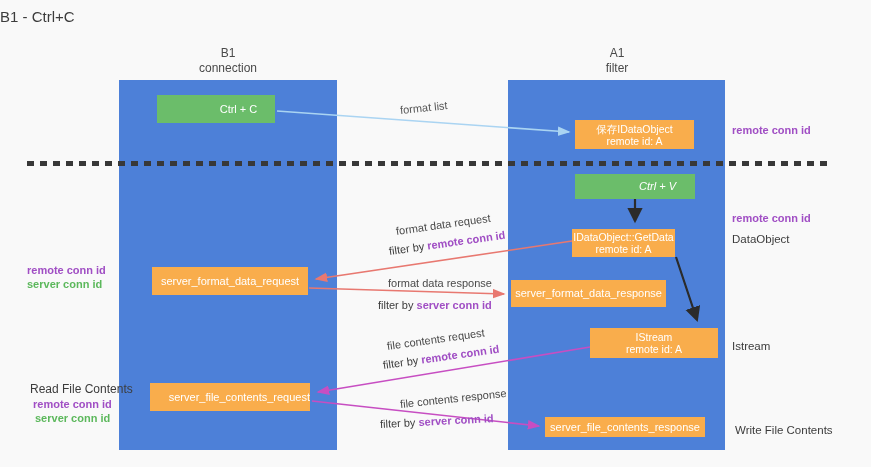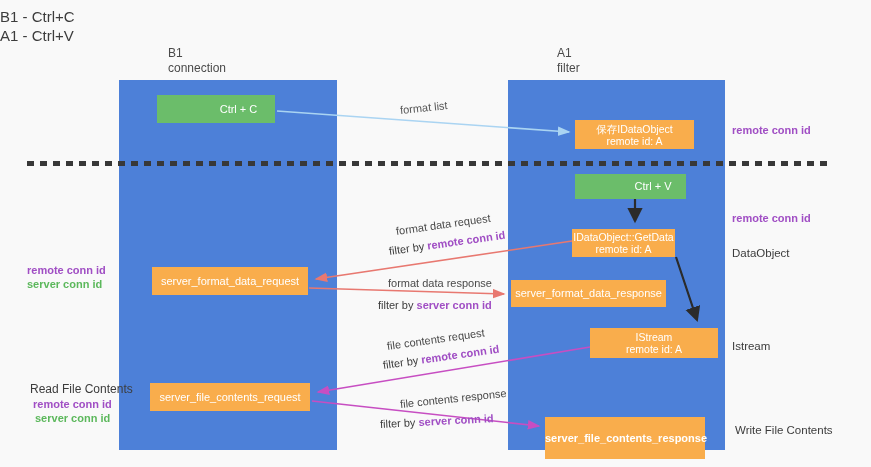--- a/index.html
+++ b/index.html
@@ -10,21 +10,21 @@
     background: #f9f9f9;
     font-family: "Liberation Sans", sans-serif;
     overflow: hidden;
   }
   .title {
     position: absolute; left: 0; top: 7px; width: 871px;
     color: #3c3c3c; font-size: 15px; line-height: 19px;
   }
   .col-header {
     position: absolute; top: 46px; width: 120px;
-    color: #4a4a4a; font-size: 12px; line-height: 15px;
+    text-align: center; color: #4a4a4a; font-size: 12px; line-height: 15px;
   }
   .lane {
     position: absolute; top: 80px; height: 370px;
     background: #4d80d8;
   }
   .dashline {
     position: absolute; left: 27px; top: 161px; width: 804px; height: 5px;
     background: repeating-linear-gradient(90deg, #383838 0 7px, transparent 7px 13px);
   }
   .node {
@@ -43,21 +43,20 @@
   .greentxt { color: #5cb85c; font-weight: bold; }
   .plain { color: #3c3c3c; font-weight: normal; }
 </style>
 </head>
 <body>
 
 <div class="canvas">
 
   <div class="title">
     <div>B1 - Ctrl+C</div>
-    <div>A1 - Ctrl+V</div>
   </div>
 
   <div class="col-header" style="left:168px;">
     <div>B1</div>
     <div>connection</div>
   </div>
   <div class="col-header" style="left:557px;">
     <div>A1</div>
     <div>filter</div>
   </div>
@@ -93,21 +92,21 @@
 
   <div class="node green" style="left:157px; top:95px; width:118px; height:28px;">
     <span>Ctrl + C</span>
   </div>
 
   <div class="node orange" style="left:575px; top:120px; width:119px; height:29px; font-size:10.5px; line-height:12px;">
     <span>保存IDataObject</span>
     <span>remote id: A</span>
   </div>
 
-  <div class="node green" style="left:575px; top:174px; width:111px; height:25px;">
+  <div class="node green" style="left:575px; top:174px; width:120px; height:25px;font-style:italic;">
     <span>Ctrl + V</span>
   </div>
 
   <div class="node orange" style="left:572px; top:229px; width:103px; height:28px; font-size:10.5px; line-height:12px;">
     <span>IDataObject::GetData</span>
     <span>remote id: A</span>
   </div>
 
   <div class="node orange" style="left:511px; top:280px; width:155px; height:27px;">
     <span>server_format_data_response</span>
@@ -115,25 +114,25 @@
 
   <div class="node orange" style="left:152px; top:267px; width:156px; height:28px;">
     <span>server_format_data_request</span>
   </div>
 
   <div class="node orange" style="left:590px; top:328px; width:128px; height:30px; font-size:10.5px; line-height:12px;">
     <span>IStream</span>
     <span>remote id: A</span>
   </div>
 
-  <div class="node orange" style="left:150px; top:383px; width:160px; height:28px;">
+  <div class="node orange" style="left:150px; top:383px; width:160px; height:28px;align-items:flex-end;">
     <span>server_file_contents_request</span>
   </div>
 
-  <div class="node orange" style="left:545px; top:417px; width:160px; height:42px;font-weight:bold;">
+  <div class="node orange" style="left:545px; top:417px; width:160px; height:20px;">
     <span>server_file_contents_response</span>
   </div>
 
   <div class="lbl tilt6" style="left:400px; top:104px; color:#555;">format list</div>
 
   <div class="lbl tilt8" style="left:396px; top:225px;">format data request</div>
   <div class="lbl tilt8" style="left:389px; top:245px;">
     <span class="plain">filter by </span><span class="purple">remote conn id</span>
   </div>
 
@@ -147,21 +146,21 @@
     <span class="plain">filter by </span><span class="purple">remote conn id</span>
   </div>
 
   <div class="lbl tilt6" style="left:400px; top:398px;">file contents response</div>
   <div class="lbl tilt3" style="left:380px; top:418px;">
     <span class="plain">filter by </span><span class="purple">server conn id</span>
   </div>
 
   <div class="lbl purple" style="left:732px; top:124px;">remote conn id</div>
   <div class="lbl purple" style="left:732px; top:212px;">remote conn id</div>
-  <div class="lbl" style="left:732px; top:233px; color:#3c3c3c; font-size:11.5px;margin-top:14px;">DataObject</div>
+  <div class="lbl" style="left:732px; top:233px; color:#3c3c3c; font-size:11.5px;">DataObject</div>
   <div class="lbl" style="left:732px; top:340px; color:#3c3c3c; font-size:11.5px;">Istream</div>
   <div class="lbl" style="left:735px; top:424px; color:#3c3c3c; font-size:11.5px;">Write File Contents</div>
 
   <div class="lbl purple" style="left:27px; top:264px;">remote conn id</div>
   <div class="lbl greentxt" style="left:27px; top:278px;">server conn id</div>
   <div class="lbl" style="left:30px; top:382px; color:#3c3c3c; font-size:12px;">Read File Contents</div>
   <div class="lbl purple" style="left:33px; top:398px;">remote conn id</div>
   <div class="lbl greentxt" style="left:35px; top:412px;">server conn id</div>
 
 </div>

